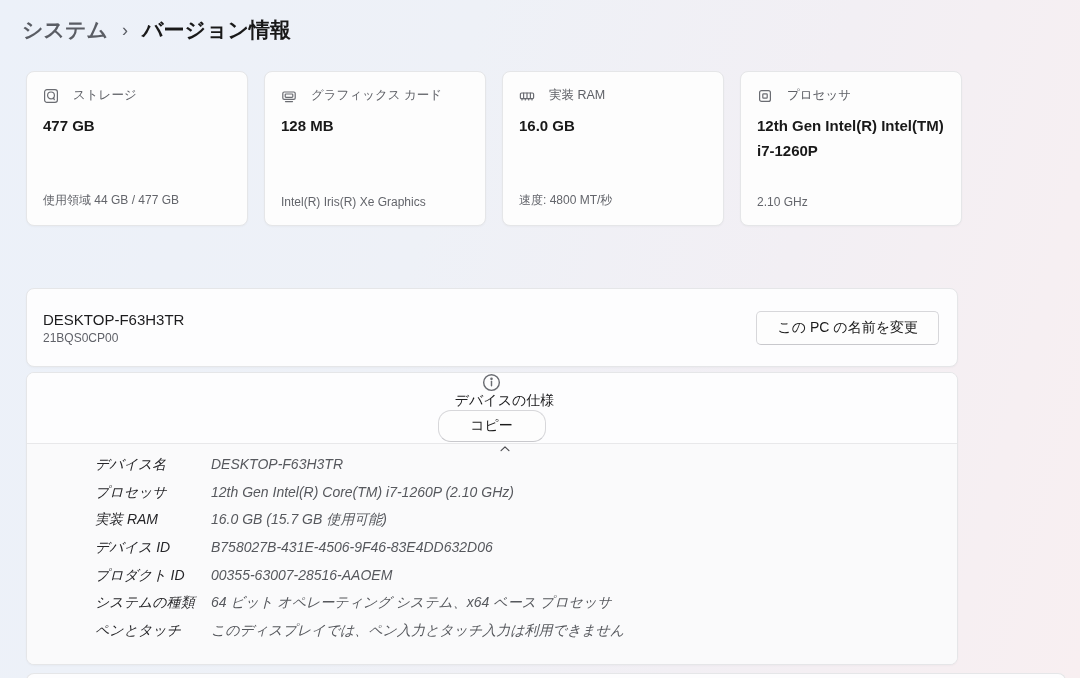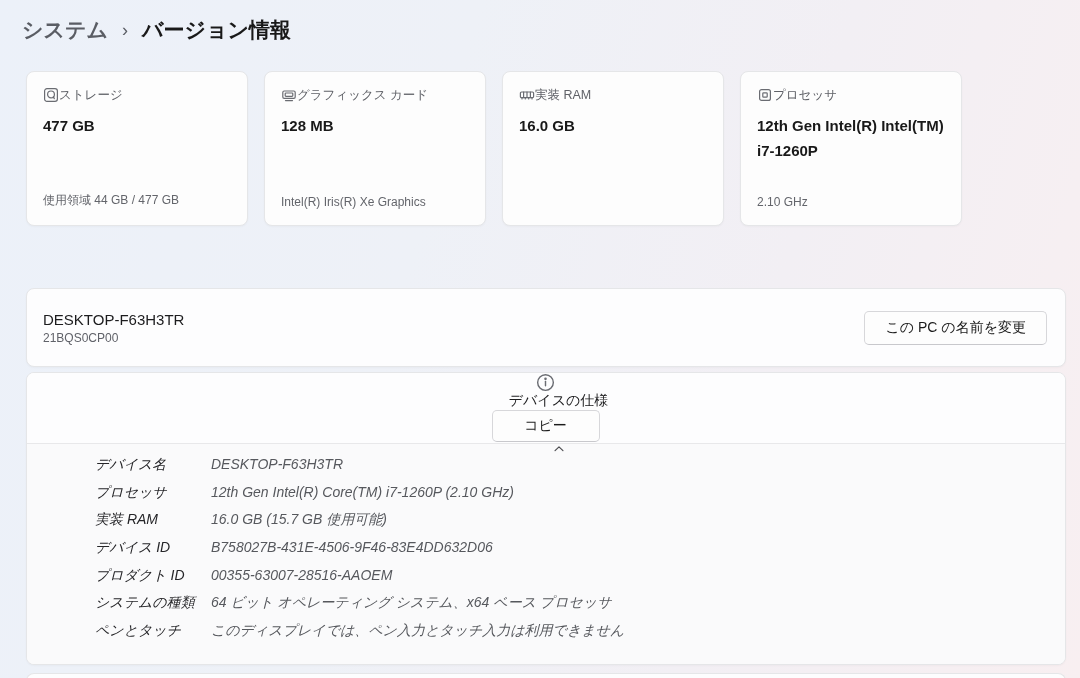--- a/index.html
+++ b/index.html
@@ -21,29 +21,29 @@
   .cards { display: flex; gap: 16px; margin-top: 27px; }
   .card {
     width: 222px; height: 155px;
     background: #fdfdfd;
     border: 1px solid #e5e6e8;
     border-radius: 8px;
     padding: 15px 16px 16px 16px;
     display: flex; flex-direction: column;
     box-shadow: 0 1px 2px rgba(0,0,0,0.03);
   }
-  .card-head { display: flex; align-items: flex-start; gap: 0; }
+  .card-head { display: flex; align-items: flex-end; gap: 14px; }
   .card-label { font-size: 12.5px; color: #5f6167; }
   .card-value { margin-top: 10px; font-size: 15px; font-weight: 700; color: #191919; line-height: 1.65; }
   .card-foot { margin-top: auto; font-size: 12px; color: #63656b; }
   .icon16 { width: 16px; height: 16px; flex: 0 0 16px; display: block; }
 
   
   .wide-card {
-    width: 1040px;
+    width: 932px;
     background: #fdfdfe;
     border: 1px solid #e5e6e8;
     border-radius: 8px;
     box-shadow: 0 1px 2px rgba(0,0,0,0.03);
   }
   .device-card {
     margin-top: 62px; height: 79px;
     display: flex; align-items: center; justify-content: space-between;
     padding: 0 18px 0 16px;
   }
@@ -68,21 +68,21 @@
   .spec-header {
     height: 70px;
     display: flex; align-items: center;
     padding: 0 22px 0 21px;
     cursor: pointer;
     background: #fdfdfe;
     flex-direction: column;
   }
   .spec-title { font-size: 14px; color: #1c1c1e; margin-left: 26px; }
   .spec-header .spacer { flex: 1; }
-  .copy-btn { width: 108px; padding: 6px 0; text-align: center; }
+  .copy-btn { width: 108px; padding: 6px 0; text-align: center; border-radius: 13px; }
   .chevron { margin-left: 26px; width: 14px; height: 14px; color: #4c4c50; display: flex; align-items: center; }
   .spec-divider { height: 1px; background: #e8e8ea; }
   .spec-body { background: #fafafb; padding: 12px 16px 14px 68px; }
   .spec-row { display: grid; grid-template-columns: 116px 1fr; align-items: baseline; height: 27.7px; font-style: italic; }
   .spec-row .lbl { font-size: 14px; color: #252528; }
   .spec-row .val { font-size: 14px; color: #56585d; }
 
   
   .next-card-sliver {
     margin-top: 8px;
@@ -142,20 +142,21 @@
         <span class="icon16">
           <svg viewBox="0 0 16 16" width="16" height="16">
             <rect x="1.4" y="5" width="13.2" height="5.6" rx="1.2"></rect>
             <path d="M4.6 5 v5.6 M8 5 v5.6 M11.4 5 v5.6"></path>
             <path d="M3 10.6 v1.4 M6.3 10.6 v1.4 M9.7 10.6 v1.4 M13 10.6 v1.4"></path>
           </svg>
         </span>
         <span class="card-label">実装 RAM</span>
       </div>
       <div class="card-value">16.0 GB</div>
+      <div class="card-foot">速度: 4800 MT/秒</div>
     </div>
 
     <div class="card">
       <div class="card-head">
         <span class="icon16">
           <svg viewBox="0 0 16 16" width="16" height="16">
             <rect x="2.6" y="2.6" width="10.8" height="10.8" rx="2"></rect>
             <rect x="5.8" y="5.8" width="4.4" height="4.4" rx="0.8"></rect>
           </svg>
         </span>

